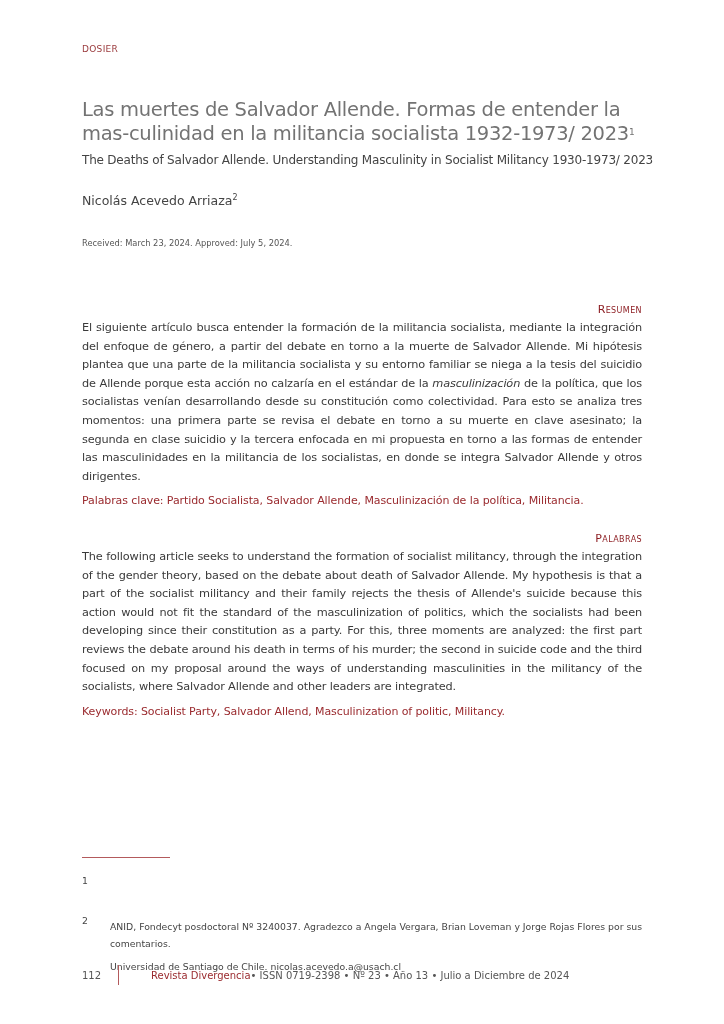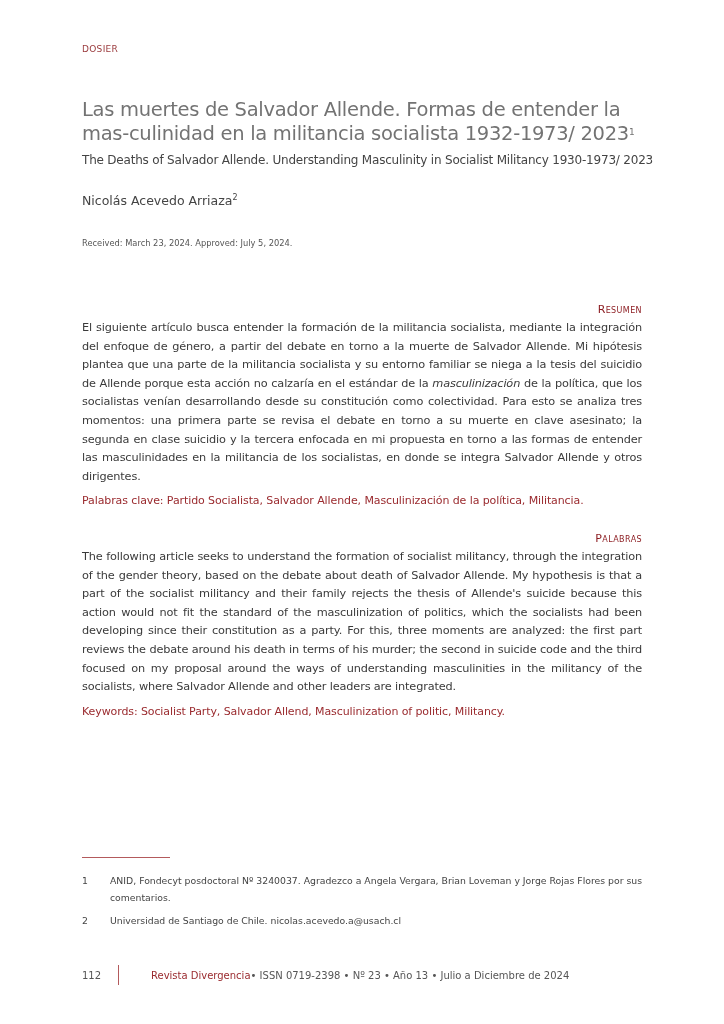--- a/index.html
+++ b/index.html
@@ -45,21 +45,21 @@
     #resumen { top: 302px; }
     #abstract { top: 531px; }
     .fn-rule {
       position: absolute; left: 82px; top: 857px; width: 88px; height: 1px; background: #b35a5c;
     }
     .footnote {
       position: absolute; left: 82px; width: 560px; font-size: 9.3px; line-height: 16.5px; color: #444;
       display: flex;
     }
     .fn-num { width: 28px; flex: none; }
-    .fn-text { flex: 1; }
+    .fn-text { flex: 1; margin-top: 46px; }
     #fn1 { top: 873px; }
     #fn2 { top: 913px; }
     .footer {
       position: absolute; left: 82px; top: 965px; font-size: 10px; color: #555;
       display: flex; align-items: center;
     }
     .page-num { width: 36px; }
     .footer-sep { width: 1px; height: 20px; background: #b35a5c; margin-right: 32px; }
     .journal { color: #9a2a2e; }
   </style>

